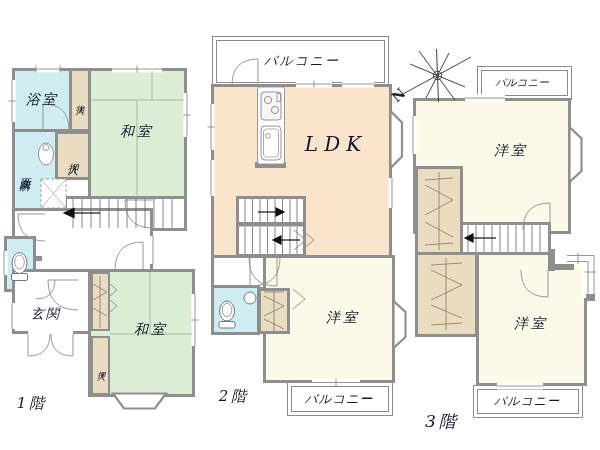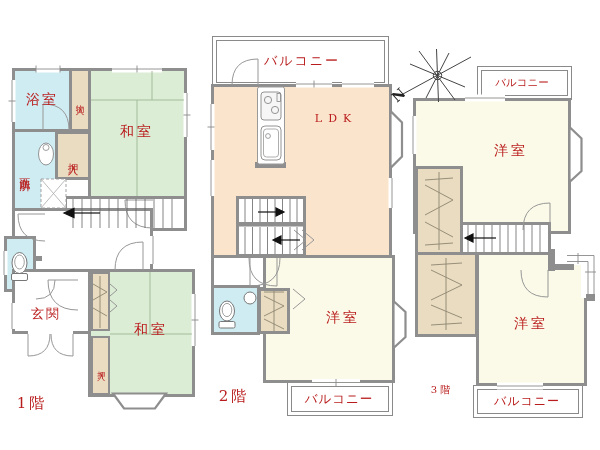--- a/index.html
+++ b/index.html
@@ -10,21 +10,21 @@
   .b2{border-width:2px;}
   .blue{background:var(--water);}
   .green{background:var(--tatami);}
   .tan{background:var(--closet);}
   .peach{background:var(--ldk);}
   .cream{background:var(--western);}
   .white{background:#fff;}
   .balcony{position:absolute;box-sizing:border-box;background:#fff;border:1px solid #8a8a8a;
            box-shadow:inset 0 0 0 3px #fff, inset 0 0 0 4px #8a8a8a;}
   .overlay{position:absolute;left:0;top:0;pointer-events:none;}
-  .lbl{position:absolute;transform:translate(-50%,-50%);color:#b91c1c;white-space:nowrap;line-height:1.05;}
+  .lbl{position:absolute;transform:translate(-50%,-50%);color:#0f172a;white-space:nowrap;line-height:1.05;font-style:italic;}
   .v{writing-mode:vertical-rl;text-orientation:upright;letter-spacing:1px;}
 </style>
 </head>
 <body>
 
 <div class="plan">
 
   <div class="balcony" style="left:212px;top:36px;width:177px;height:51px"></div>
   <div class="balcony" style="left:287px;top:382px;width:106px;height:34px"></div>
   <div class="balcony" style="left:477px;top:66px;width:95px;height:34px"></div>
@@ -315,24 +315,24 @@
   <div class="lbl v" style="left:80px;top:99px;font-size:8.5px">物入</div>
   <div class="lbl" style="left:137px;top:131px;font-size:14px;letter-spacing:3px">和室</div>
   <div class="lbl v" style="left:73px;top:156px;font-size:10.5px">押入</div>
   <div class="lbl v" style="left:24px;top:170px;font-size:11px">洗面所</div>
   <div class="lbl" style="left:46px;top:314px;font-size:13px;letter-spacing:2px">玄関</div>
   <div class="lbl" style="left:151px;top:329px;font-size:14px;letter-spacing:3px">和室</div>
   <div class="lbl v" style="left:100px;top:366px;font-size:8px">押入</div>
   <div class="lbl" style="left:32px;top:404px;font-size:15px;letter-spacing:3px">1階</div>
 
   <div class="lbl" style="left:302px;top:61px;font-size:13px;letter-spacing:2px">バルコニー</div>
-  <div class="lbl" style="left:336px;top:119px;font-size:11px;letter-spacing:6px">LDK</div>
+  <div class="lbl" style="left:336px;top:144px;font-size:20px;letter-spacing:6px">LDK</div>
   <div class="lbl" style="left:343px;top:317px;font-size:14px;letter-spacing:3px">洋室</div>
   <div class="lbl" style="left:339px;top:399px;font-size:12.5px;letter-spacing:1px">バルコニー</div>
   <div class="lbl" style="left:234px;top:397px;font-size:15px;letter-spacing:3px">2階</div>
 
   <div class="lbl" style="left:522px;top:83px;font-size:10.5px">バルコニー</div>
   <div class="lbl" style="left:511px;top:150px;font-size:14px;letter-spacing:3px">洋室</div>
   <div class="lbl" style="left:531px;top:323px;font-size:14px;letter-spacing:3px">洋室</div>
   <div class="lbl" style="left:527px;top:401px;font-size:12px;letter-spacing:1px">バルコニー</div>
-  <div class="lbl" style="left:442px;top:390px;font-size:10px;letter-spacing:3px">3階</div>
+  <div class="lbl" style="left:442px;top:422px;font-size:17px;letter-spacing:3px">3階</div>
 
 </div>
 
 </body></html>

